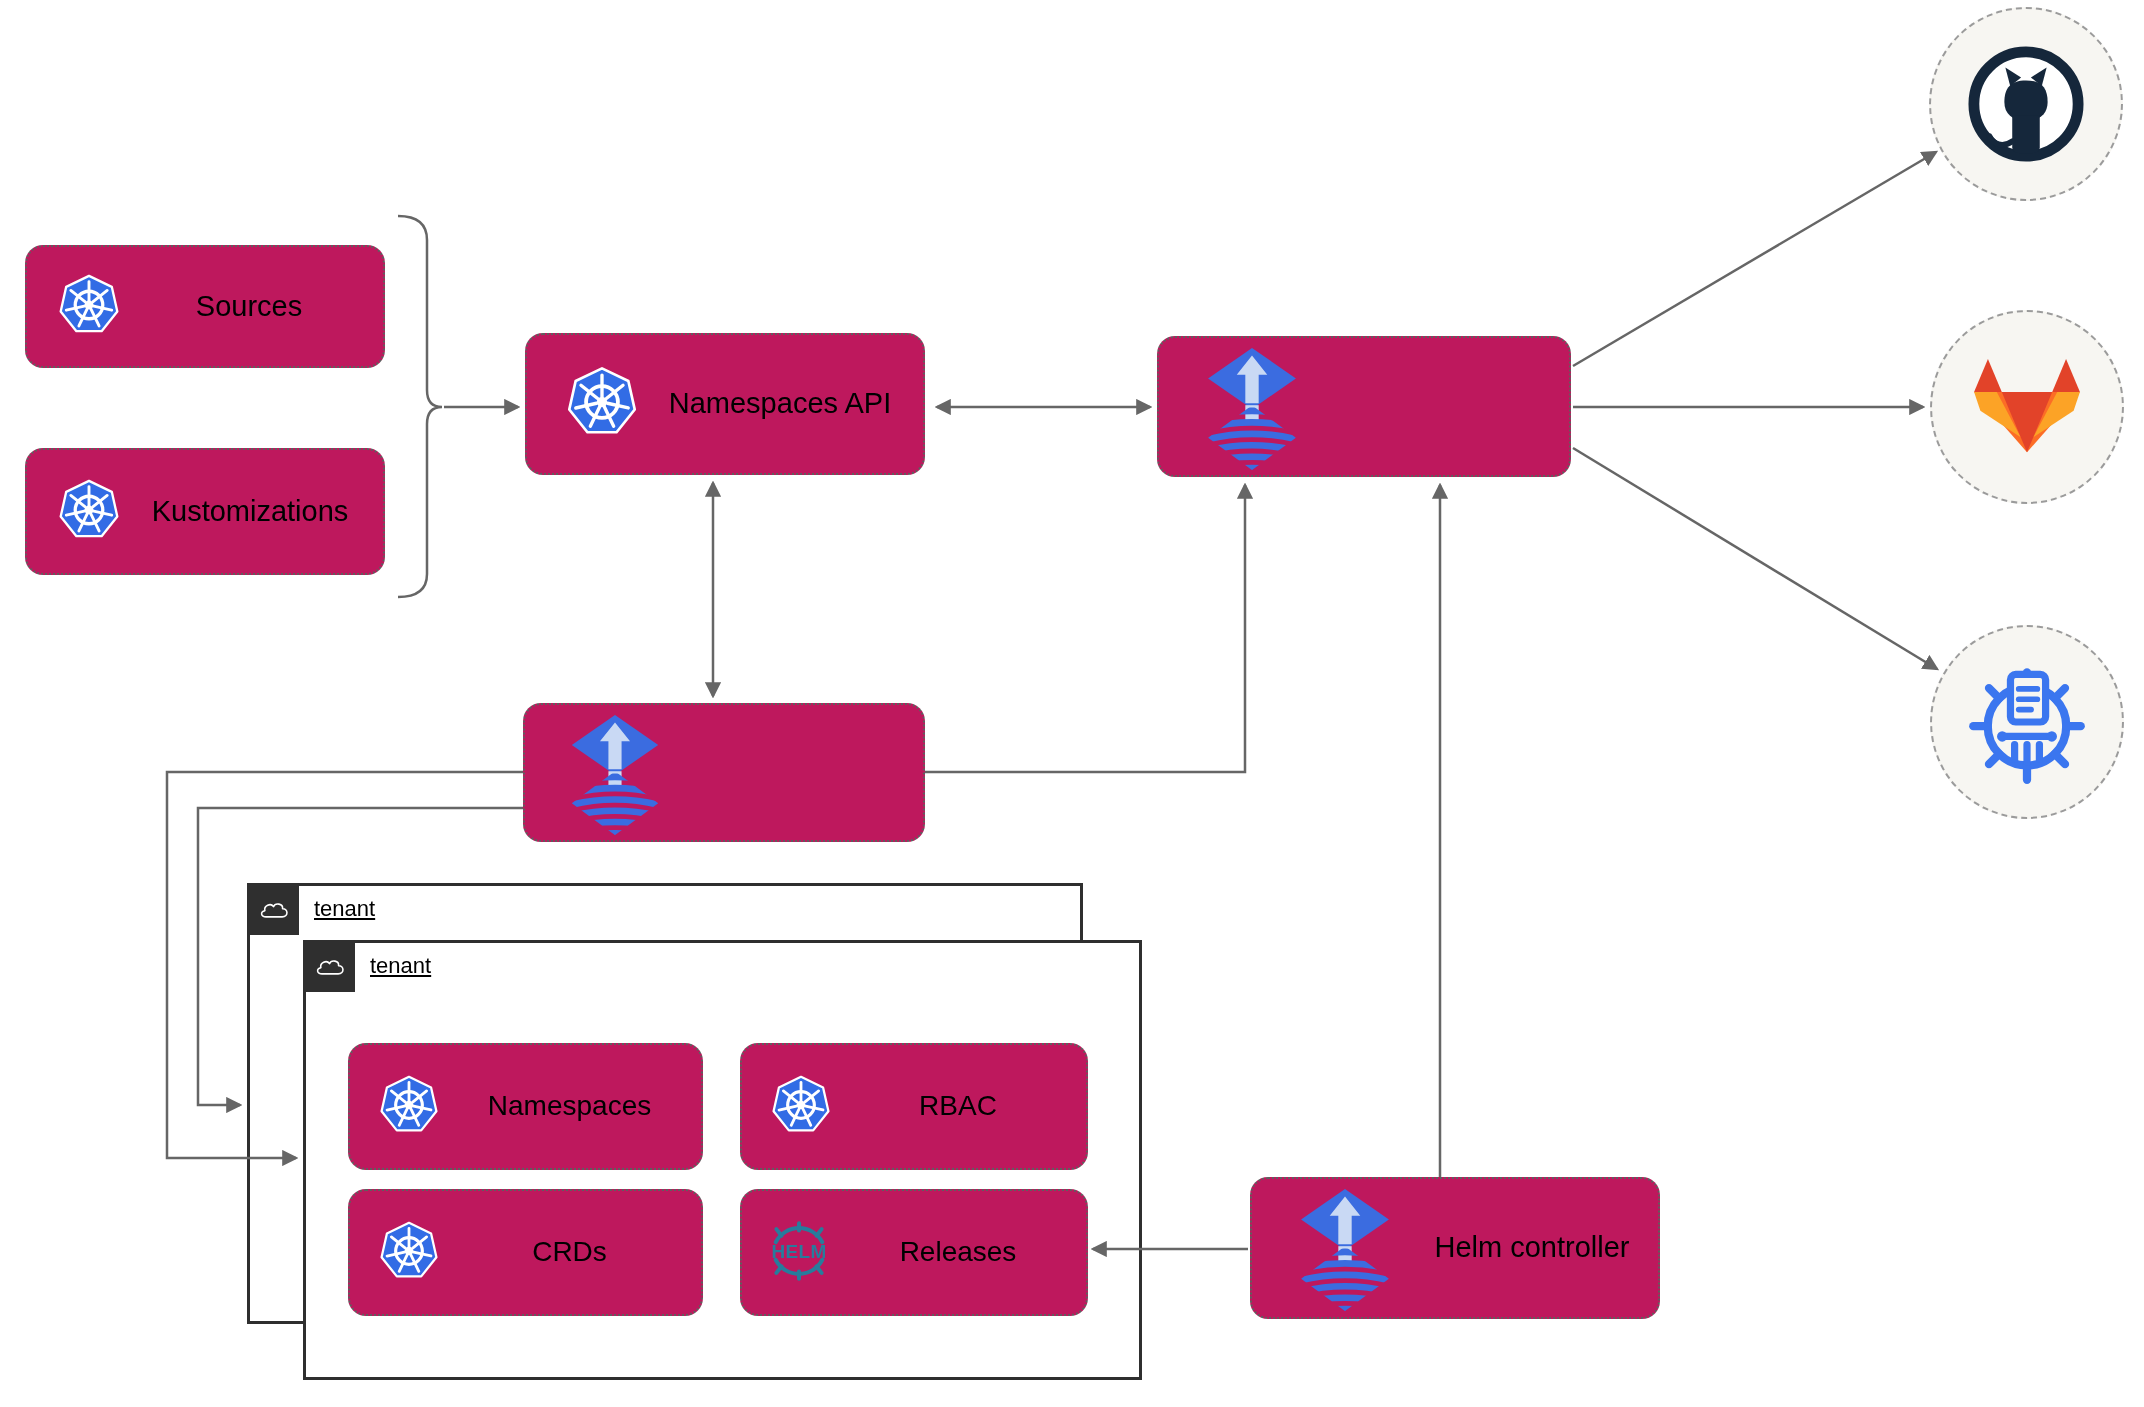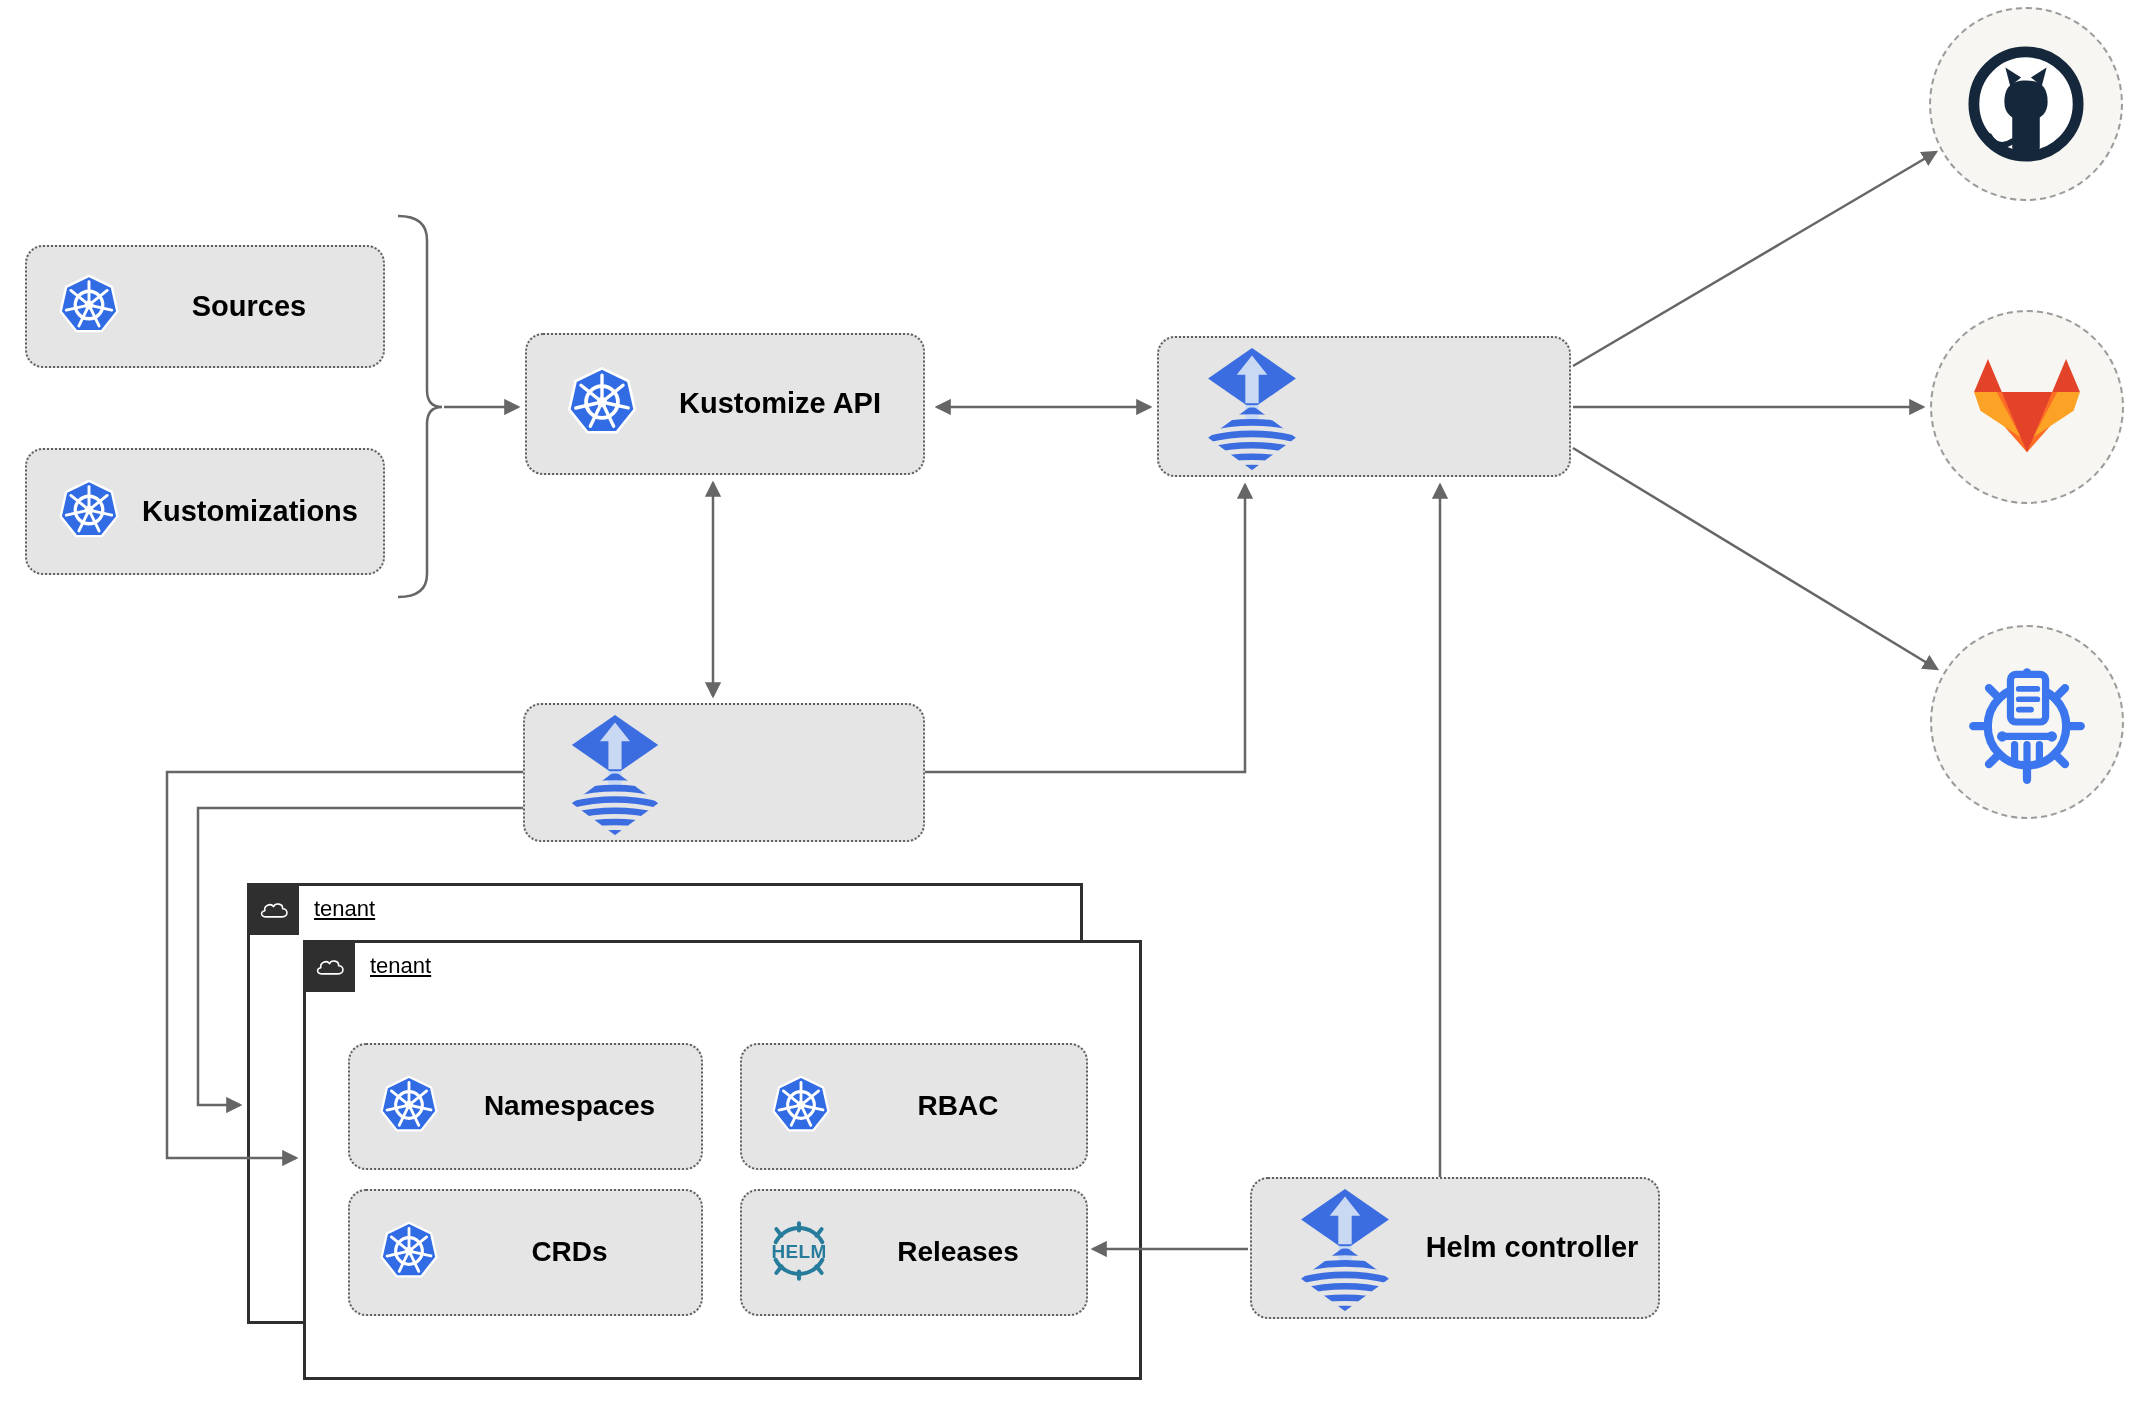--- a/index.html
+++ b/index.html
@@ -1,18 +1,18 @@
 <!DOCTYPE html>
 <html><head>
 <meta charset="utf-8">
 <style>
   html,body{margin:0;padding:0;background:#fff;}
   .canvas{position:relative;width:2144px;height:1407px;background:#ffffff;overflow:hidden;
           font-family:"Liberation Sans",sans-serif;color:#000;}
-  .node{position:absolute;background:#e5e5e5;border:2px dotted #5f5f5f;border-radius:18px;box-sizing:border-box;z-index:5;font-weight:bold;}
+  .node{position:absolute;background:#be185d;border:2px dotted #5f5f5f;border-radius:18px;box-sizing:border-box;z-index:5;}
   .nicon{position:absolute;top:50%;transform:translateY(-50%);display:block;}
   .nicon.tall{top:8px;transform:none;}
   .nlabel{position:absolute;top:0;bottom:0;display:flex;align-items:center;justify-content:center;
           text-align:center;font-size:29px;line-height:1.3;color:#000;}
   .tenant{position:absolute;background:#ffffff;border:3px solid #2f2f2f;box-sizing:border-box;}
   .tenant-badge{position:absolute;left:-3px;top:-3px;width:52px;height:52px;background:#2f2f2f;
           display:flex;align-items:center;justify-content:center;}
   .tenant-label{position:absolute;left:64px;top:-3px;height:52px;display:flex;align-items:center;
           font-size:22px;color:#000;text-decoration:underline;}
   .circle{position:absolute;width:194px;height:194px;border:2px dashed #9b9b9b;border-radius:50%;
@@ -192,21 +192,21 @@
           <use href="#sym-k8s"></use>
         </svg></span>
     <div class="nlabel" style="left:100px;right:10px;">Kustomizations</div>
   </div>
 
   <div class="node" style="left:525px;top:333px;width:400px;height:142px;">
     <span class="nicon" style="left:38px;">
       <svg width="74" height="74">
           <use href="#sym-k8s"></use>
         </svg></span>
-    <div class="nlabel" style="left:120px;right:10px;">Kustomize API</div>
+    <div class="nlabel" style="left:120px;right:10px;">Namespaces API</div>
   </div>
 
   <div class="node" style="left:1157px;top:336px;width:414px;height:141px;">
     <span class="nicon tall" style="left:44px;">
       <svg width="98" height="126">
           <use href="#sym-flux"></use>
         </svg></span>
   </div>
 
   <div class="node" style="left:523px;top:703px;width:402px;height:139px;">

